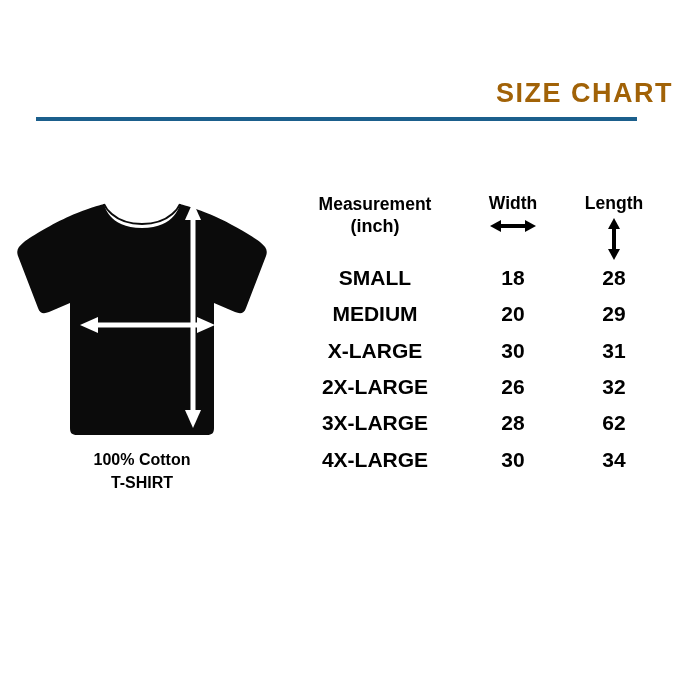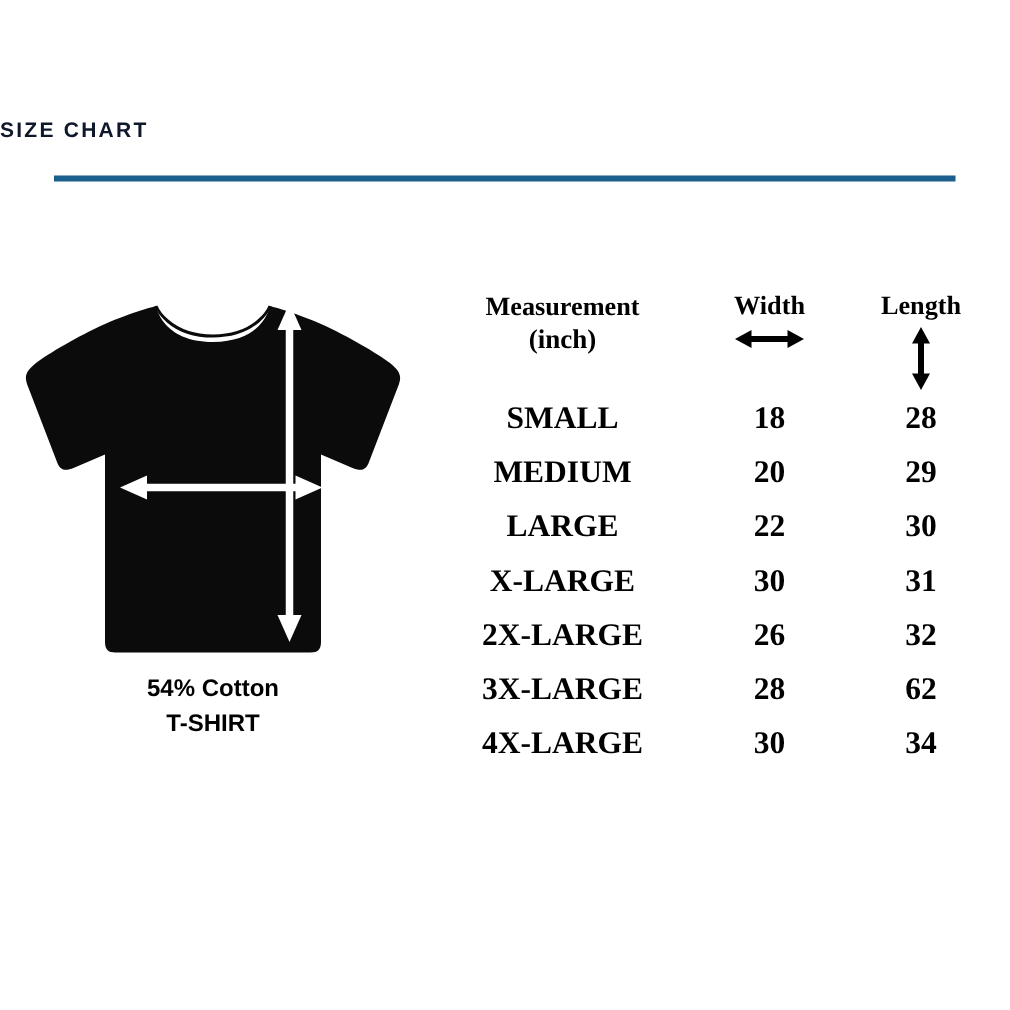--- a/index.html
+++ b/index.html
@@ -21,25 +21,25 @@
     position: relative;
     box-sizing: border-box;
   }
 
   
   .title {
     position: absolute;
     top: 78px;
     left: 0;
     width: 673px;
-    text-align: left;
-    font-size: 14px;
+    text-align: right;
+    font-size: 27px;
     font-weight: bold;
     letter-spacing: 1.5px;
-    color: #0f172a;
+    color: #a16207;
   }
   .title-rule {
     position: absolute;
     top: 117px;
     left: 36px;
     width: 601px;
     height: 4px;
     background: #1b5f8c;
   }
 
@@ -68,21 +68,20 @@
     line-height: 1.45;
     color: #000000;
   }
 
   
   .table-wrap {
     position: absolute;
     left: 286px;
     top: 193px;
     width: 380px;
-    font-family: Liberation Serif, serif;
   }
   table.size-table {
     border-collapse: collapse;
     width: 380px;
     table-layout: fixed;
   }
   table.size-table th,
   table.size-table td {
     padding: 0;
     border: none;
@@ -159,21 +158,21 @@
         <polygon points="185,238 177,220 193,220" stroke="none"></polygon>
       </g>
 
       <g stroke="#ffffff" stroke-width="5" fill="#ffffff">
         <line x1="84" y1="135" x2="195" y2="135"></line>
         <polygon points="72,135 90,127 90,143" stroke="none"></polygon>
         <polygon points="207,135 189,127 189,143" stroke="none"></polygon>
       </g>
     </svg>
     <div class="shirt-caption">
-      <span>54% Cotton</span><br>
+      <span>100% Cotton</span><br>
       <span>T-SHIRT</span>
     </div>
   </div>
 
   <div class="table-wrap">
     <table class="size-table">
       <colgroup>
         <col class="col-measure">
         <col class="col-width">
         <col class="col-length">
@@ -207,25 +206,20 @@
           <td class="cell cell-size">SMALL</td>
           <td class="cell">18</td>
           <td class="cell">28</td>
         </tr>
         <tr>
           <td class="cell cell-size">MEDIUM</td>
           <td class="cell">20</td>
           <td class="cell">29</td>
         </tr>
         <tr>
-          <td class="cell cell-size">LARGE</td>
-          <td class="cell">22</td>
-          <td class="cell">30</td>
-        </tr>
-        <tr>
           <td class="cell cell-size">X-LARGE</td>
           <td class="cell">30</td>
           <td class="cell">31</td>
         </tr>
         <tr>
           <td class="cell cell-size">2X-LARGE</td>
           <td class="cell">26</td>
           <td class="cell">32</td>
         </tr>
         <tr>

